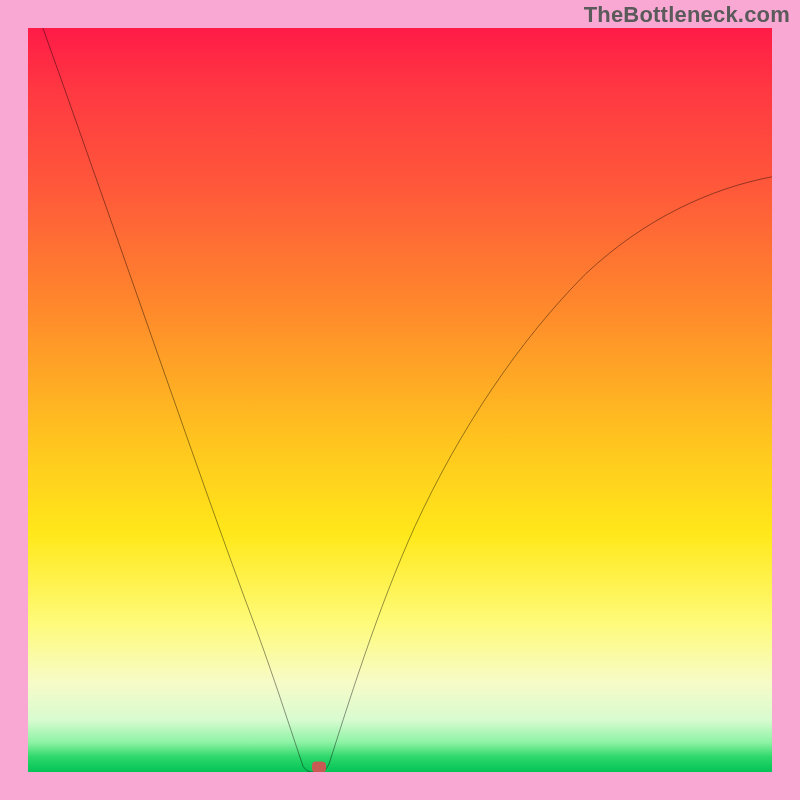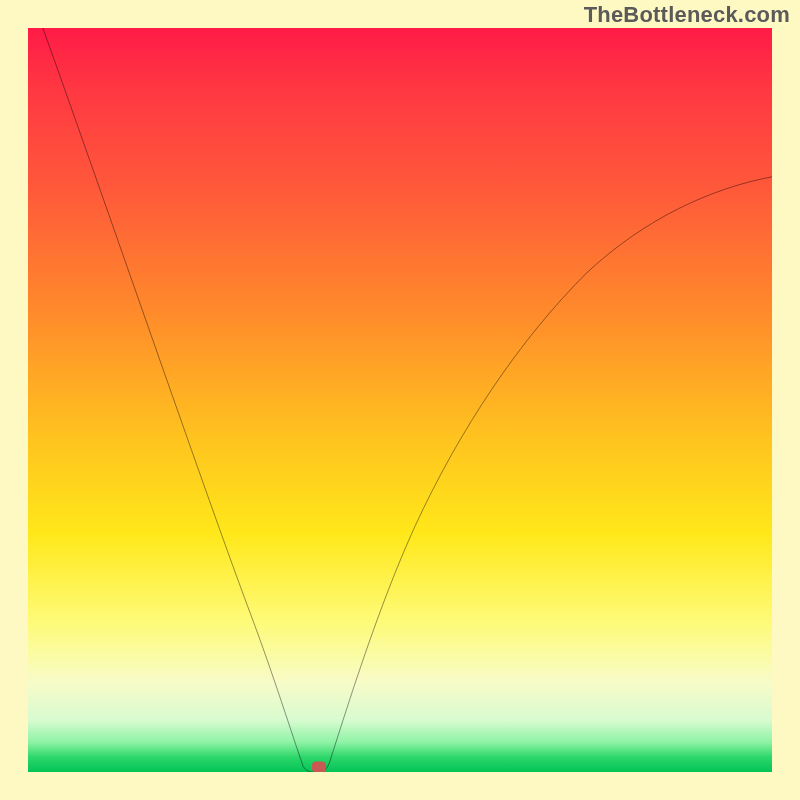--- a/index.html
+++ b/index.html
@@ -8,21 +8,21 @@
     width: 800px;
     height: 800px;
     overflow: hidden;
     background: #000;
     font-family: Arial, Helvetica, sans-serif;
   }
   .frame {
     position: relative;
     width: 800px;
     height: 800px;
-    background: #fef9c3;
+    background: #f9a8d4;
   }
   .watermark {
     position: absolute;
     top: 2px;
     right: 10px;
     color: #5a5a5a;
     font-size: 22px;
     font-weight: 600;
     letter-spacing: 0.2px;
     z-index: 5;

